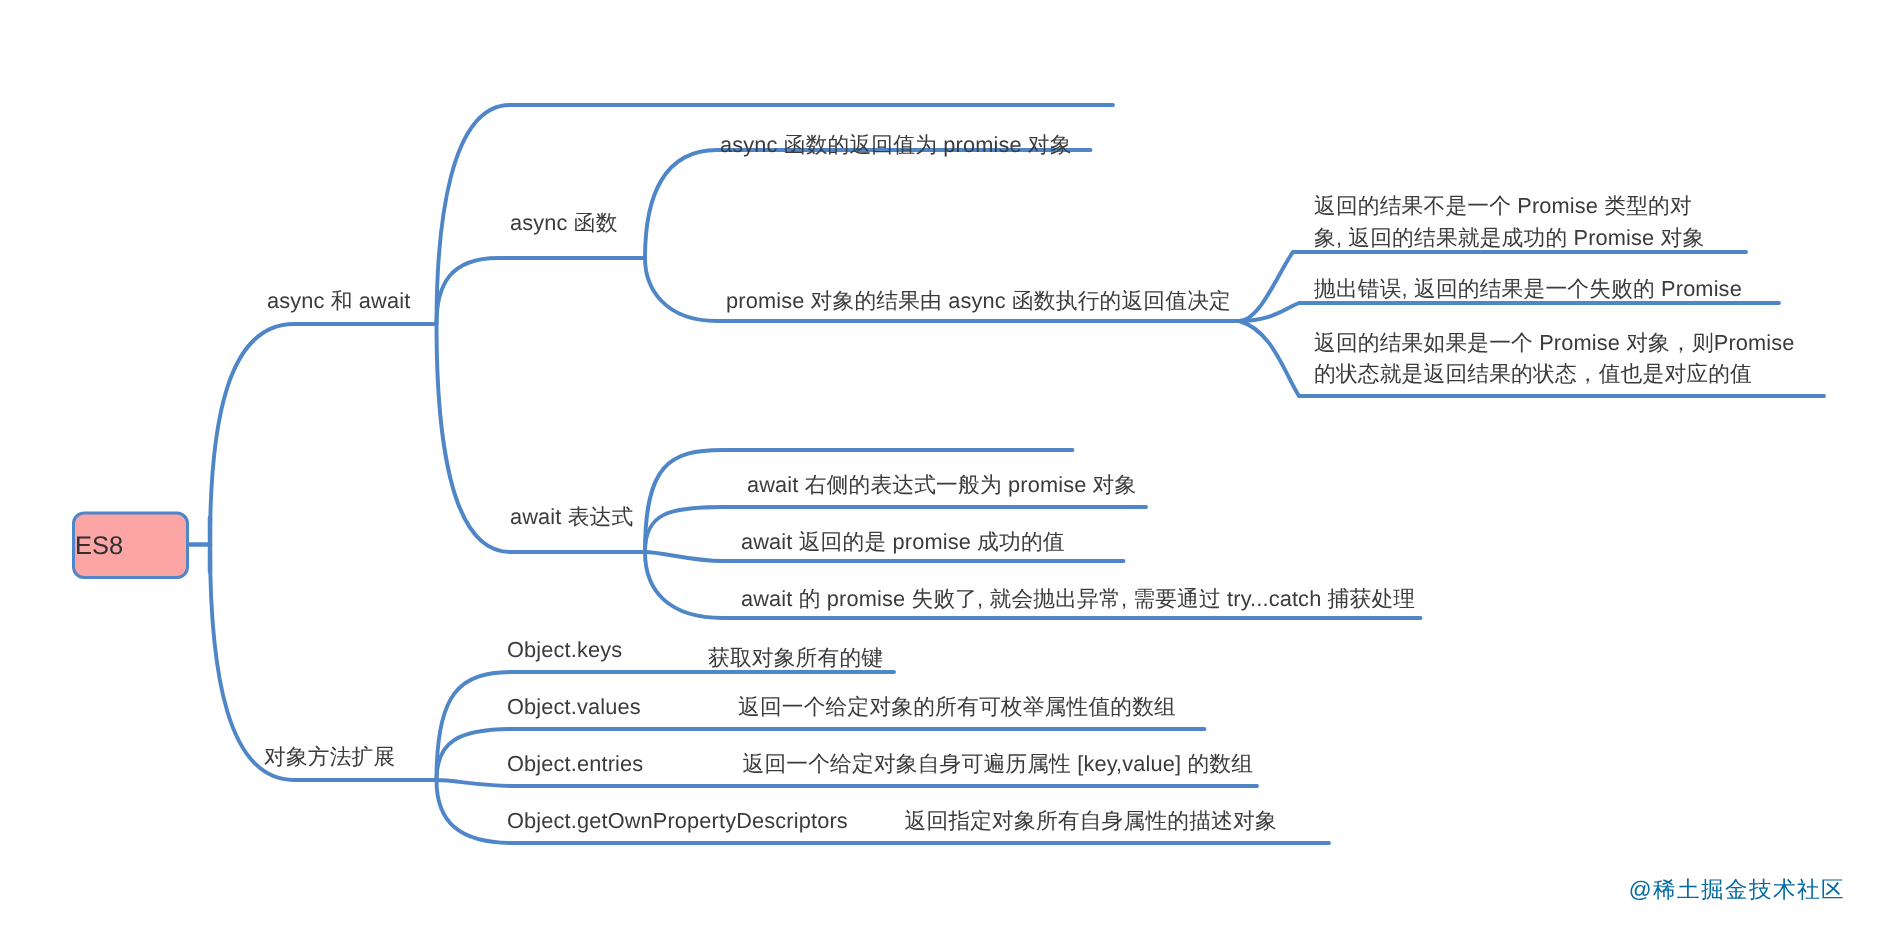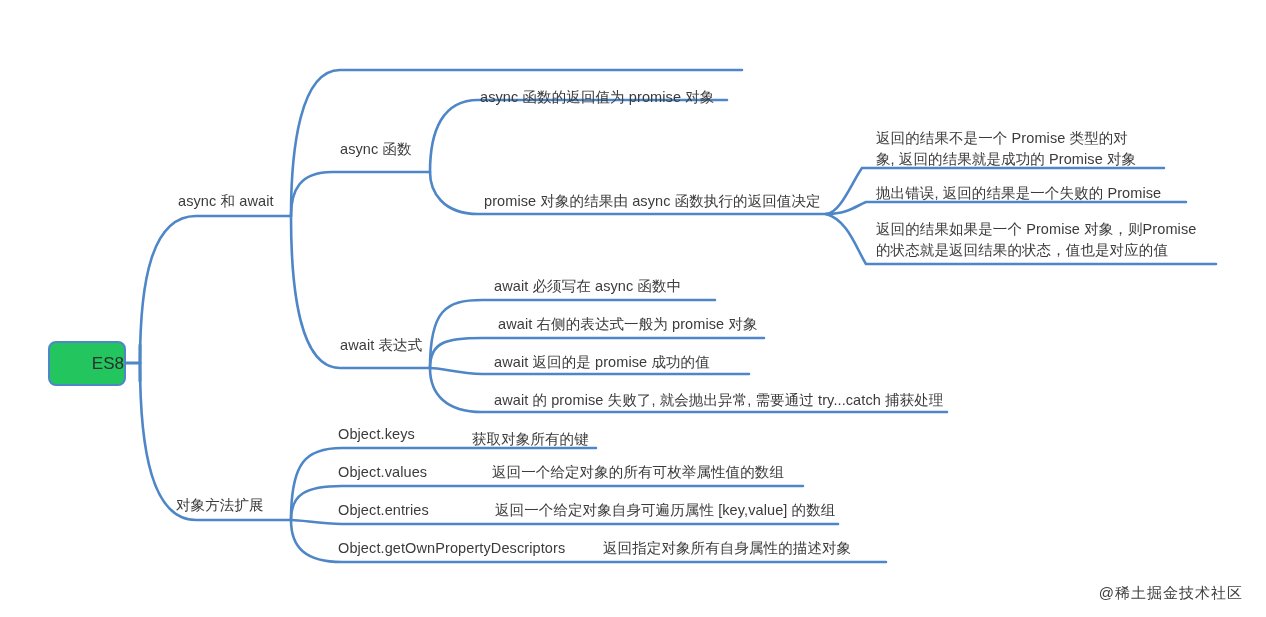--- a/index.html
+++ b/index.html
@@ -36,33 +36,33 @@
     line-height: 21px;
   }
   .root-node {
     position: absolute;
     left: 48px;
     top: 341px;
     width: 78px;
     height: 45px;
     border: 2px solid #4e86c7;
     border-radius: 8px;
-    background: #22c55e;
+    background: #fca5a5;
     box-sizing: border-box;
     display: flex;
     align-items: center;
-    justify-content: flex-end;
+    justify-content: flex-start;
     color: #2f2f2f;
     font-size: 17px;
   }
   .watermark {
     position: absolute;
-    right: 23px;
+    right: 36px;
     bottom: 14px;
-    color: #404040;
+    color: #0369a1;
     font-size: 15px;
     letter-spacing: 1px;
     user-select: none;
   }
 </style>
 </head>
 <body>
 
 <div id="canvas">
 
@@ -111,21 +111,20 @@
 
   <div class="node-label" style="left:484px; top:192px;">promise 对象的结果由 async 函数执行的返回值决定</div>
   <div class="node-label" style="left:480px; top:88px;">async 函数的返回值为 promise 对象</div>
 
   <div class="node-label multiline" style="left:876px; top:128px;">返回的结果不是一个 Promise 类型的对
 象, 返回的结果就是成功的 Promise 对象</div>
   <div class="node-label" style="left:876px; top:184px;">抛出错误, 返回的结果是一个失败的 Promise</div>
   <div class="node-label multiline" style="left:876px; top:219px;">返回的结果如果是一个 Promise 对象，则Promise
 的状态就是返回结果的状态，值也是对应的值</div>
 
-  <div class="node-label" style="left:494px; top:277px;">await 必须写在 async 函数中</div>
   <div class="node-label" style="left:498px; top:315px;">await 右侧的表达式一般为 promise 对象</div>
   <div class="node-label" style="left:494px; top:353px;">await 返回的是 promise 成功的值</div>
   <div class="node-label" style="left:494px; top:391px;">await 的 promise 失败了, 就会抛出异常, 需要通过 try...catch 捕获处理</div>
 
   <div class="node-label" style="left:338px; top:425px;">Object.keys</div>
   <div class="node-label" style="left:472px; top:418px;margin-top:12px;">获取对象所有的键</div>
 
   <div class="node-label" style="left:338px; top:463px;">Object.values</div>
   <div class="node-label" style="left:492px; top:463px;">返回一个给定对象的所有可枚举属性值的数组</div>
 

